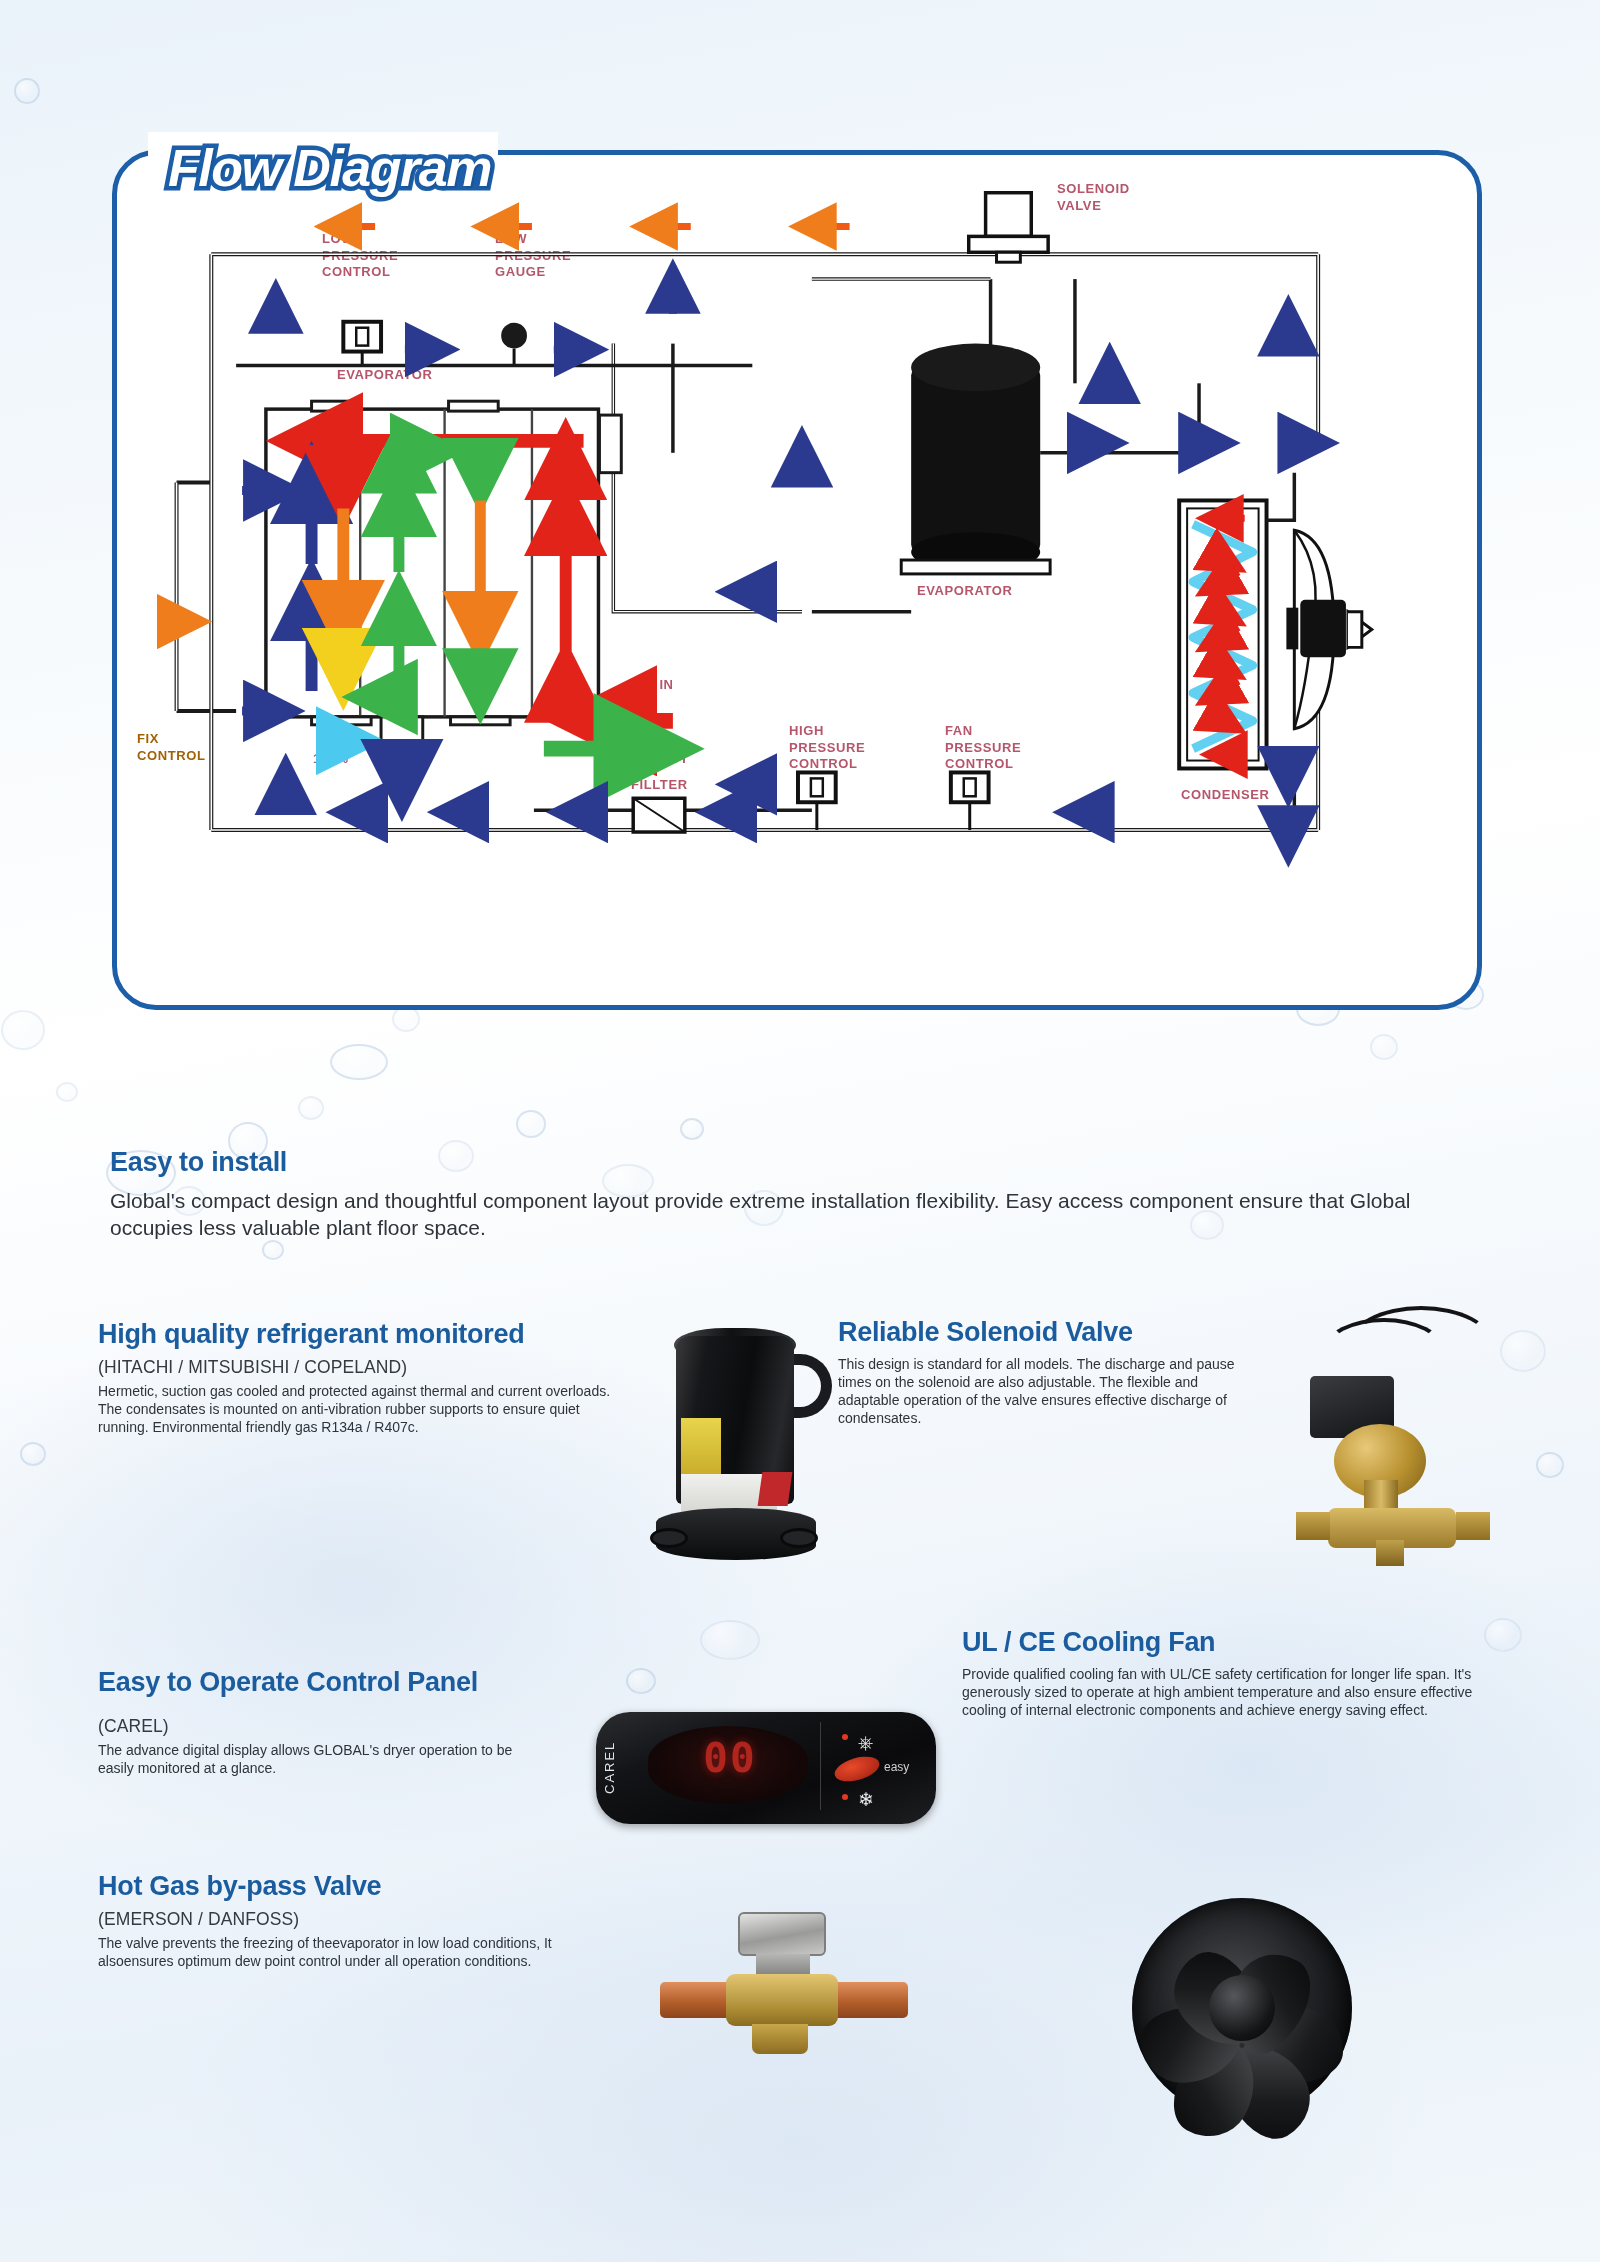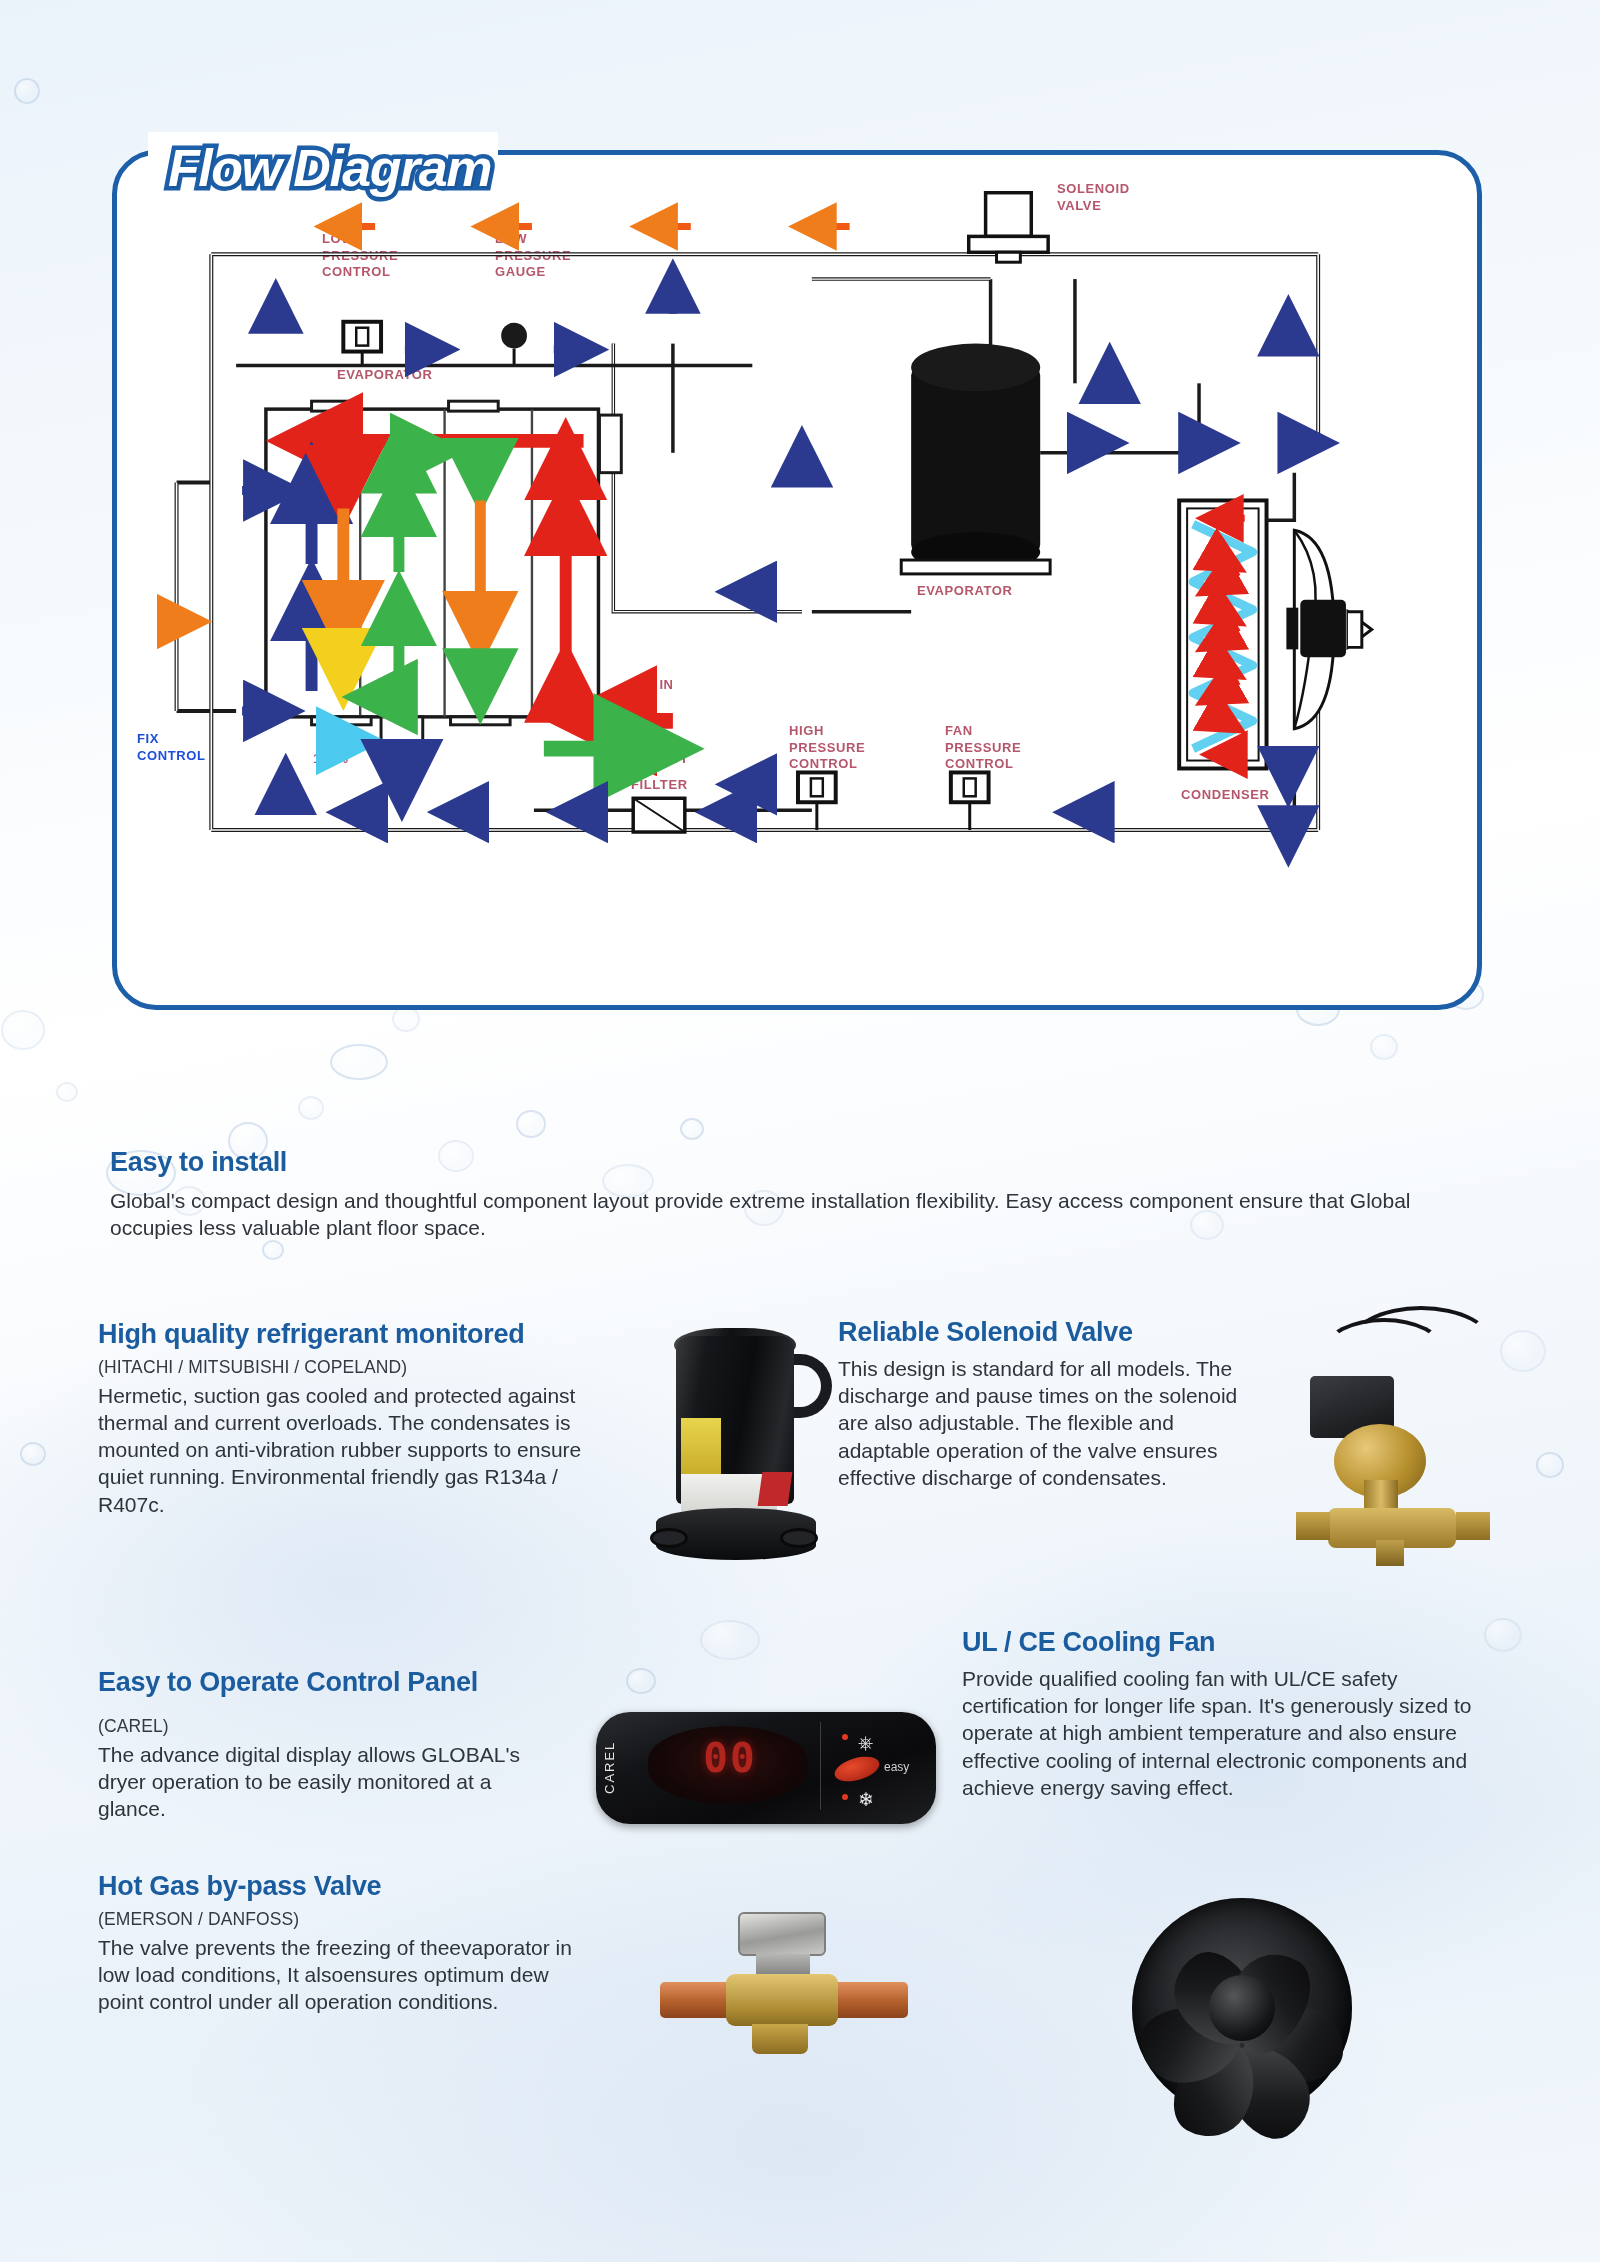--- a/index.html
+++ b/index.html
@@ -77,21 +77,21 @@
     line-height: 1.1;
   }
   .sec-sub {
     color: #333a40;
     font-size: 17.5px;
     line-height: 1.25;
     letter-spacing: 0.1px;
   }
   .sec-body {
     color: #2e343a;
-    font-size: 21px;
+    font-size: 14px;
     line-height: 1.30;
   }
   .intro-body {
     color: #2e343a;
     font-size: 21px;
     line-height: 1.32;
   }
 
   .block { position: absolute; }
 
@@ -508,21 +508,21 @@
 PRESSURE
 CONTROL</div>
     <div style="position:absolute;left:378px;top:76px;color:#b5566b;font-size:13px;font-weight:bold;letter-spacing:0.6px;line-height:1.28;white-space:pre;">LOW
 PRESSURE
 GAUGE</div>
     <div style="position:absolute;left:940px;top:26px;color:#b5566b;font-size:13px;font-weight:bold;letter-spacing:0.6px;line-height:1.28;white-space:pre;">SOLENOID
 VALVE</div>
     <div style="position:absolute;left:220px;top:212px;color:#b5566b;font-size:13px;font-weight:bold;letter-spacing:0.6px;">EVAPORATOR</div>
     <div style="position:absolute;left:800px;top:428px;color:#b5566b;font-size:13px;font-weight:bold;letter-spacing:0.6px;">EVAPORATOR</div>
     <div style="position:absolute;left:1064px;top:632px;color:#b5566b;font-size:13px;font-weight:bold;letter-spacing:0.6px;">CONDENSER</div>
-    <div style="position:absolute;left:20px;top:576px;color:#1d4ed8;font-size:13px;font-weight:bold;letter-spacing:0.6px;line-height:1.28;white-space:pre;">FIX
+    <div style="position:absolute;left:20px;top:576px;color:#a16207;font-size:13px;font-weight:bold;letter-spacing:0.6px;line-height:1.28;white-space:pre;">FIX
 CONTROL</div>
     <div style="position:absolute;left:196px;top:596px;color:#b5566b;font-size:13px;font-weight:bold;letter-spacing:0.6px;">100%</div>
     <div style="position:absolute;left:514px;top:522px;color:#b5566b;font-size:13px;font-weight:bold;letter-spacing:0.6px;">AIR IN</div>
     <div style="position:absolute;left:514px;top:596px;color:#b5566b;font-size:13px;font-weight:bold;letter-spacing:0.6px;">AIR OUT</div>
     <div style="position:absolute;left:514px;top:622px;color:#b5566b;font-size:13px;font-weight:bold;letter-spacing:0.6px;">FILLTER</div>
     <div style="position:absolute;left:672px;top:568px;color:#b5566b;font-size:13px;font-weight:bold;letter-spacing:0.6px;line-height:1.28;white-space:pre;">HIGH
 PRESSURE
 CONTROL</div>
     <div style="position:absolute;left:828px;top:568px;color:#b5566b;font-size:13px;font-weight:bold;letter-spacing:0.6px;line-height:1.28;white-space:pre;">FAN
 PRESSURE

